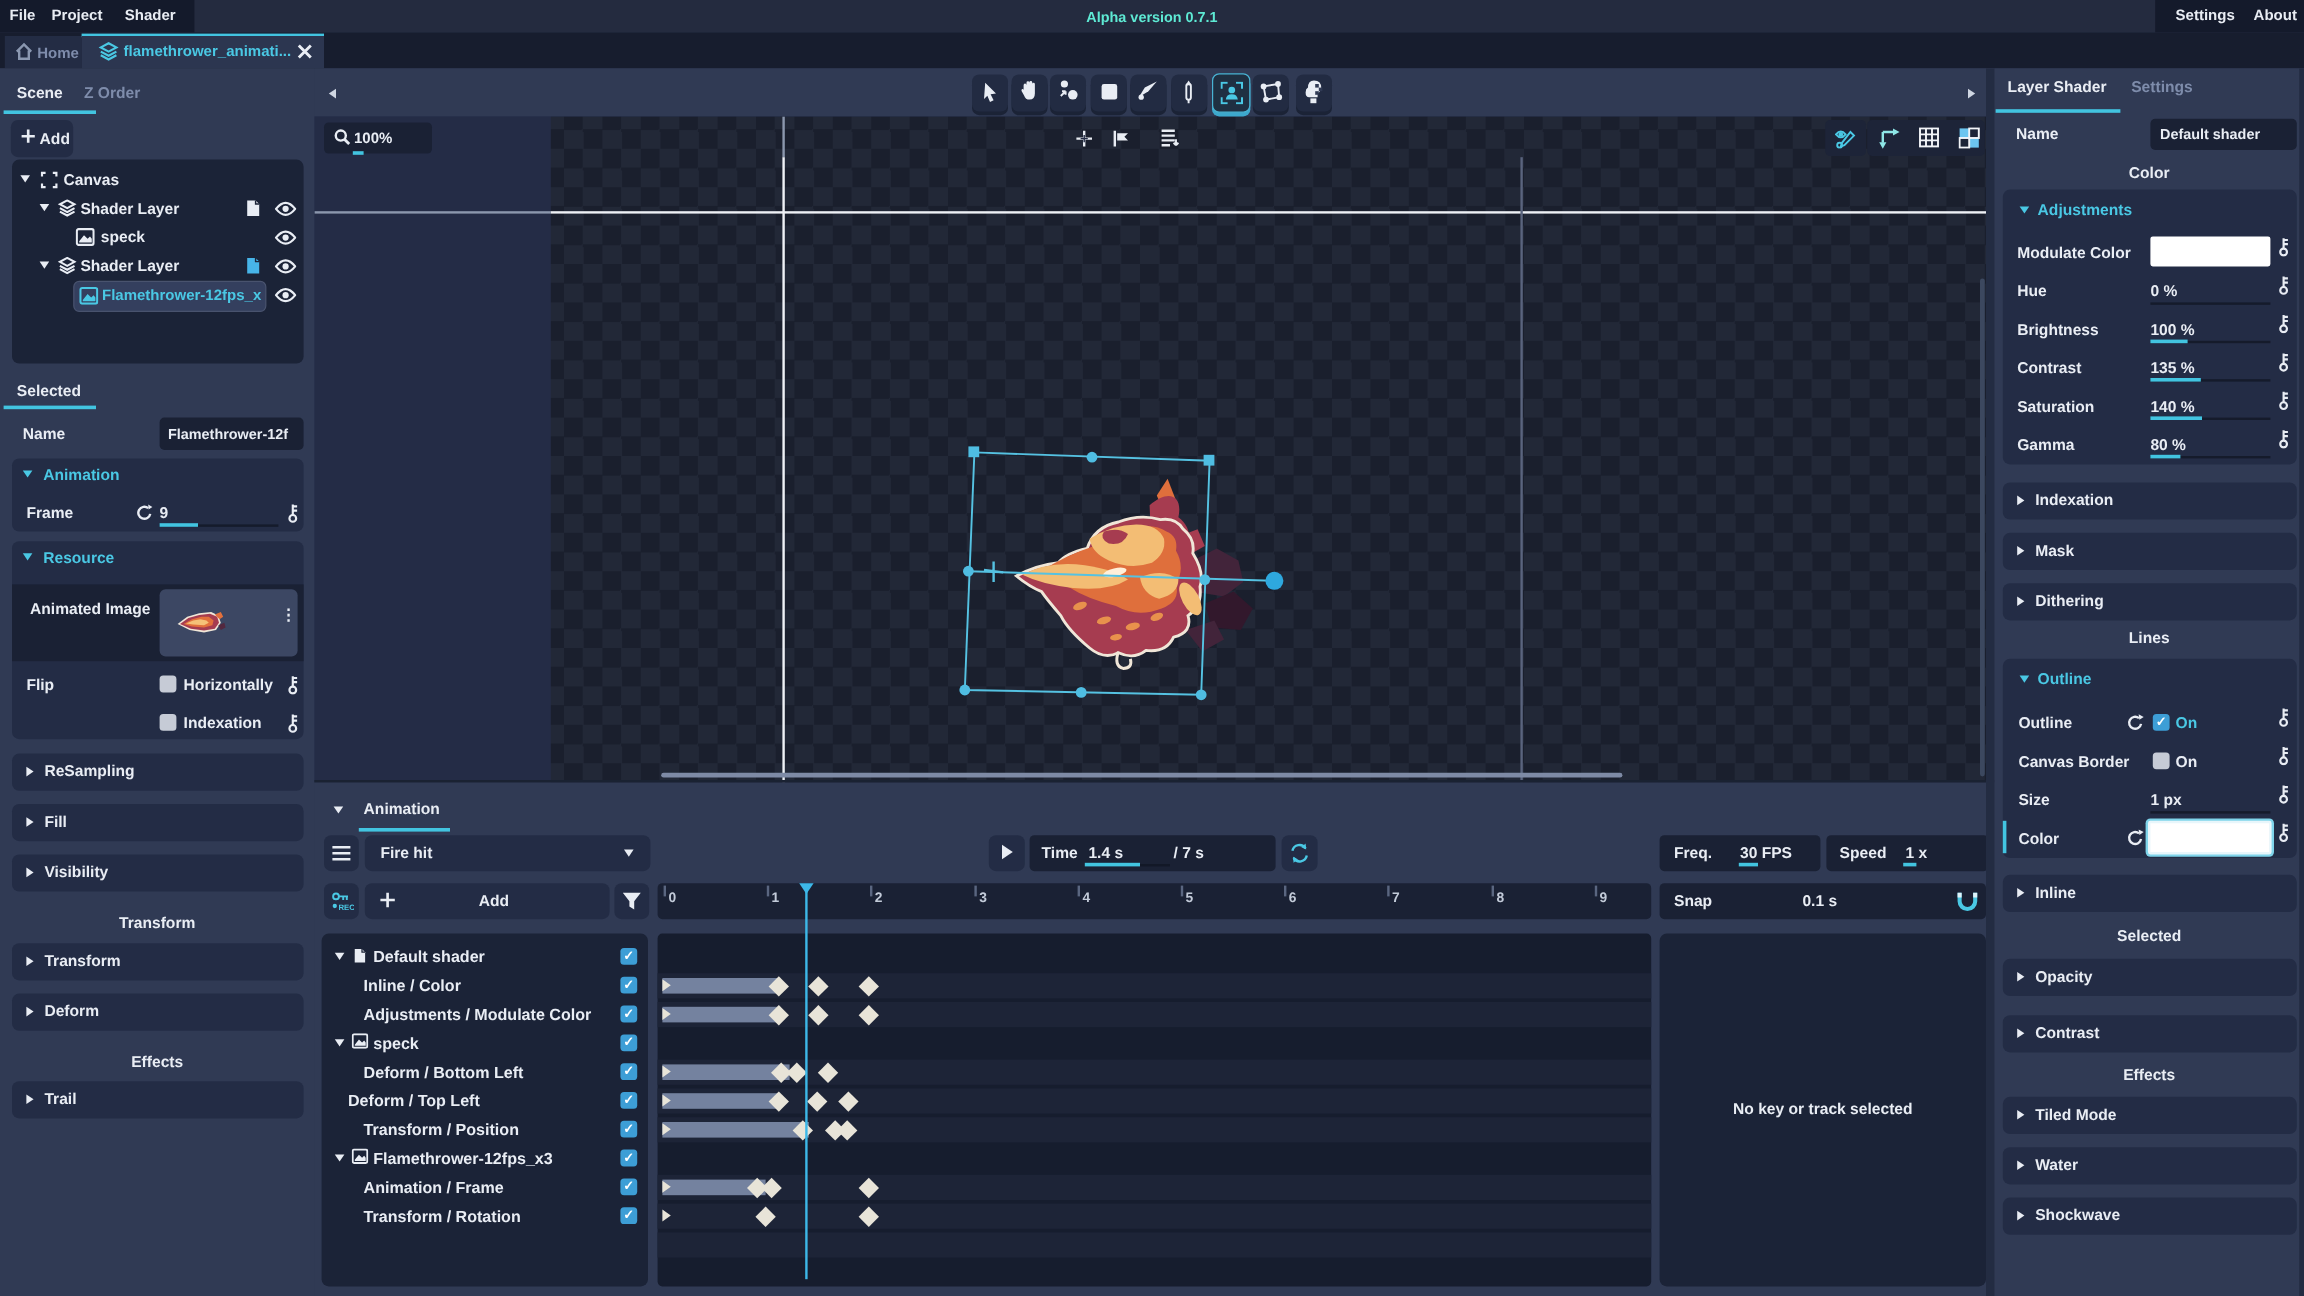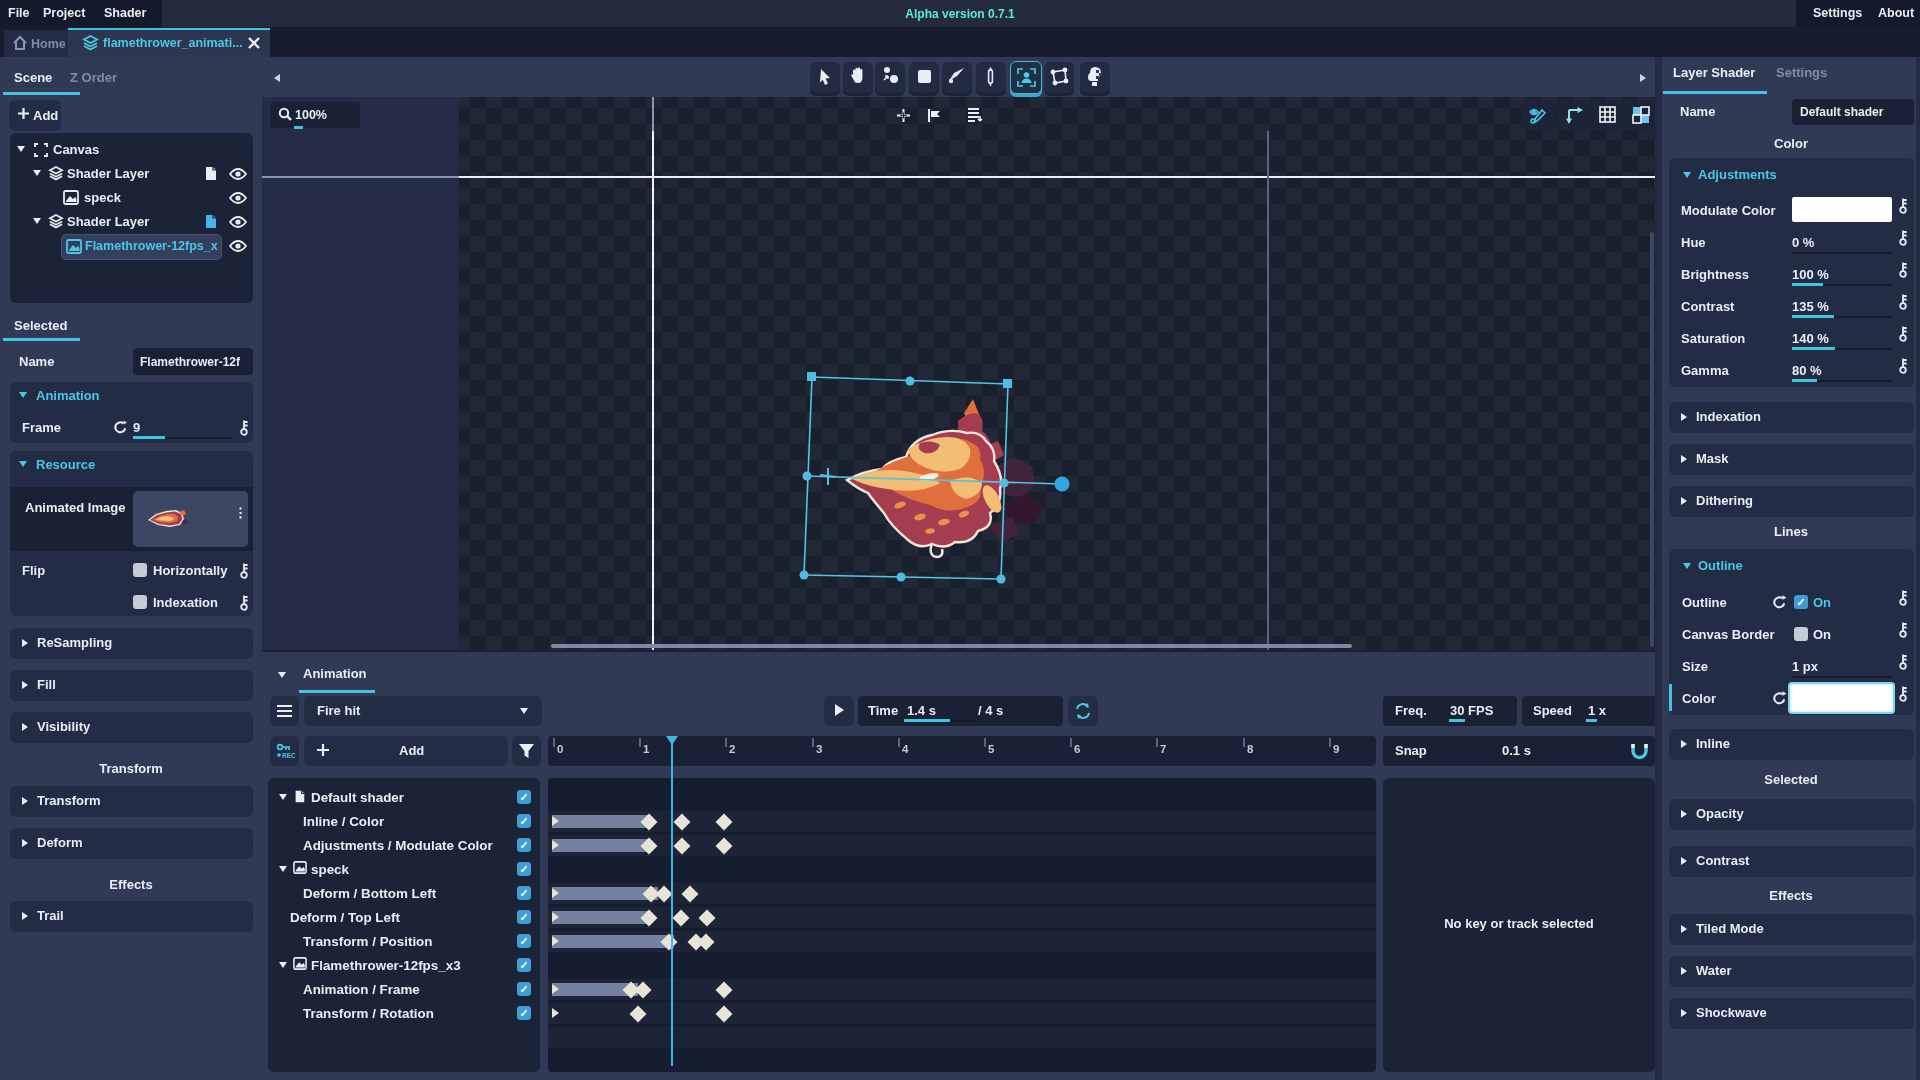--- a/index.html
+++ b/index.html
@@ -464,21 +464,21 @@
 <div class="box" style="left:304px;top:696px;width:238px;height:30px"></div>
 <div class="a" style="left:317px;top:703px">Fire hit</div>
 <div class="a arrD" style="left:520px;top:708px"></div>
 <div class="box" style="left:824px;top:696px;width:30px;height:30px"></div>
 <div class="a" style="left:835px;top:704px;width:0;height:0;border-left:9px solid #e9edf4;border-top:6.5px solid transparent;border-bottom:6.5px solid transparent"></div>
 <div class="inp" style="left:858px;top:696px;width:205px;height:30px"></div>
 <div class="a" style="left:868px;top:703px">Time</div>
 <div class="a" style="left:907px;top:703px">1.4 s</div>
 <div class="a" style="left:904px;top:719px;width:46px;height:3px;background:#42c4e0"></div>
 <div class="a" style="left:950px;top:720px;width:25px;height:2px;background:#121827"></div>
-<div class="a" style="left:978px;top:703px">/ 4 s</div>
+<div class="a" style="left:978px;top:703px">/ 7 s</div>
 <div class="box" style="left:1068px;top:696px;width:30px;height:30px"></div>
 <div class="a" style="left:1074px;top:702px">
     <svg width="18" height="18" viewBox="0 0 18 18">
       <g fill="none" stroke="#4ac8e4" stroke-width="2">
         <path d="M3 7 A6 6 0 0 1 14 5"></path>
         <path d="M15 11 A6 6 0 0 1 4 13"></path>
       </g>
       <path d="M14 1 L14.5 6 L10.5 4 Z" fill="#4ac8e4"></path>
       <path d="M4 17 L3.5 12 L7.5 14 Z" fill="#4ac8e4"></path>
     </svg>

